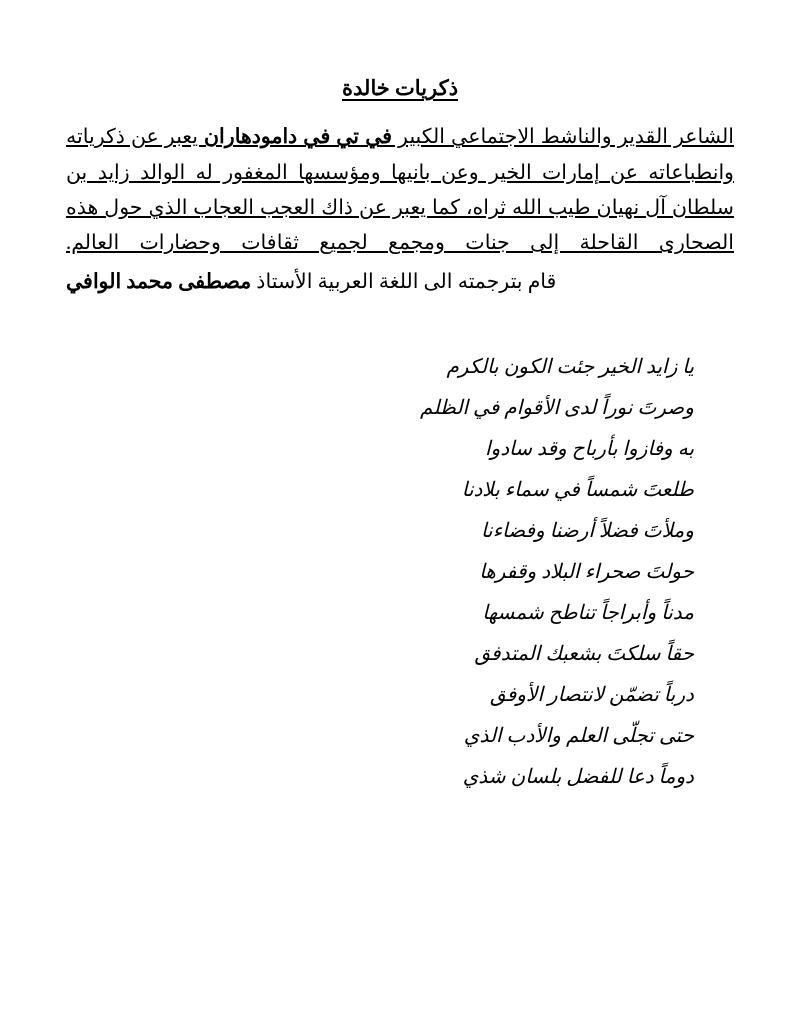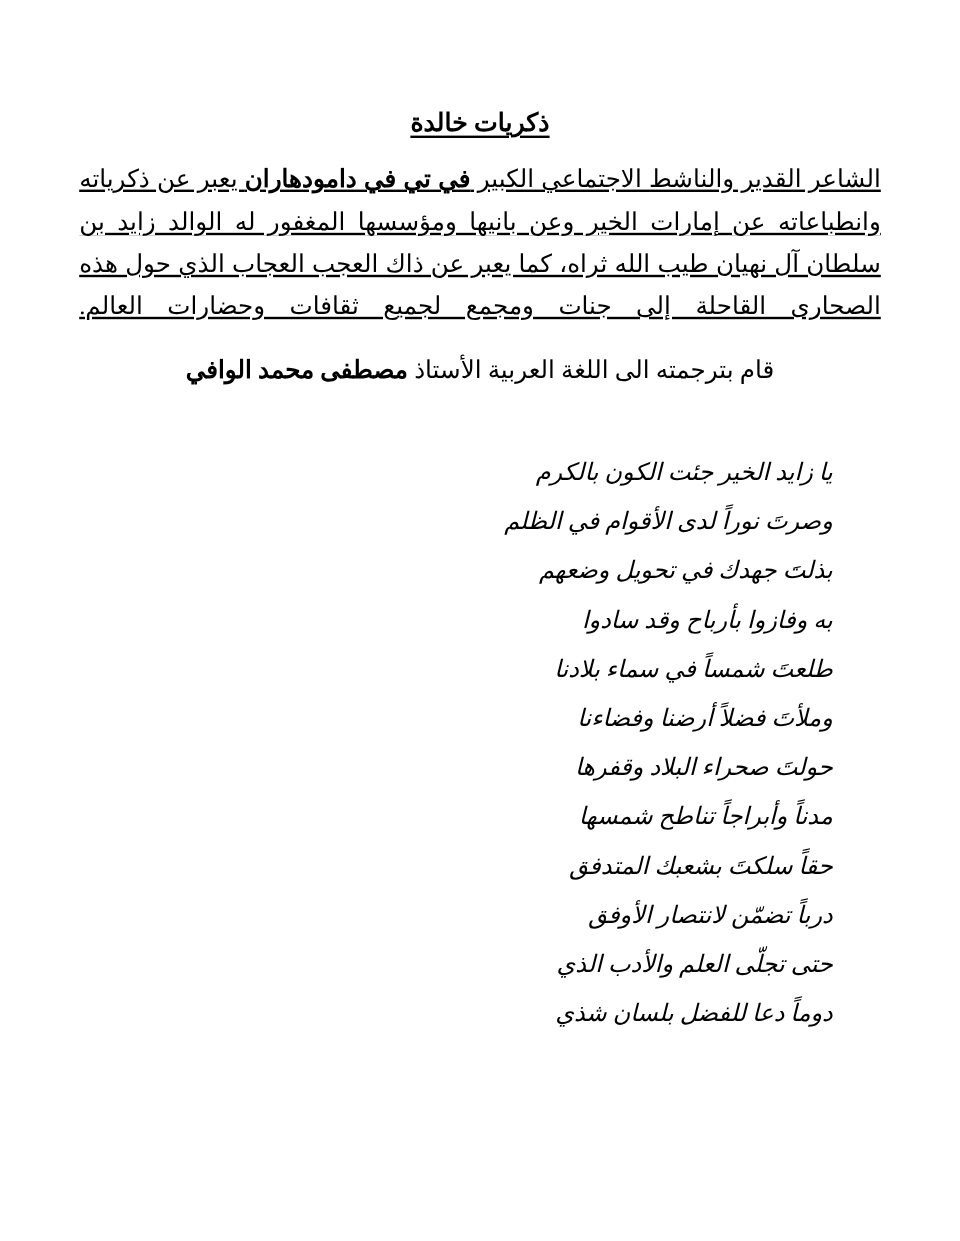--- a/index.html
+++ b/index.html
@@ -22,45 +22,45 @@
     background: #ffffff;
     position: relative;
   }
   .doc-title {
     text-align: center;
     font-weight: bold;
     font-size: 21px;
     line-height: 1.4;
     text-decoration: underline;
     text-underline-offset: 4px;
-    margin: 14px 0 16px 0;
+    margin: 0 0 16px 0;
     direction: rtl;
   }
   .intro {
     direction: rtl;
     text-align: justify;
     text-align-last: justify;
     font-size: 20.5px;
     line-height: 1.72;
     margin: 0;
     letter-spacing: 0;
     text-decoration: underline;
   }
   .intro p {
     margin: 0;
   }
   .intro .b {
     font-weight: bold;
   }
   .translator {
     direction: rtl;
-    text-align: center;
+    text-align: left;
     font-size: 20.5px;
     line-height: 1.72;
-    margin: 18px 0 0 0;
+    margin: 4px 0 0 0;
   }
   .translator .b {
     font-weight: bold;
   }
   .poem {
     margin-top: 56px;
     direction: rtl;
   }
   .poem-line {
     font-size: 20px;
@@ -83,21 +83,20 @@
 
   <div class="intro">
     <p id="intro-text"><span>الشاعر القدير والناشط الاجتماعي الكبير </span><span class="b">في تي في دامودهاران</span><span> يعبر عن ذكرياته وانطباعاته عن إمارات الخير وعن بانيها ومؤسسها المغفور له الوالد زايد بن سلطان آل نهيان طيب الله ثراه، كما يعبر عن ذاك العجب العجاب الذي حول هذه الصحارى القاحلة إلى جنات ومجمع لجميع ثقافات وحضارات العالم.</span></p>
   </div>
 
   <div class="translator" id="translator-text"><span>قام بترجمته الى اللغة العربية الأستاذ </span><span class="b">مصطفى محمد الوافي</span></div>
 
   <div class="poem" id="poem-body">
       <div class="poem-line">يا زايد الخير جئت الكون بالكرم</div>
       <div class="poem-line">وصرتَ نوراً لدى الأقوام في الظلم</div>
-      <div class="poem-line">بذلتَ جهدك في تحويل وضعهم</div>
       <div class="poem-line">به وفازوا بأرباح وقد سادوا</div>
       <div class="poem-line">طلعتَ شمساً في سماء بلادنا</div>
       <div class="poem-line">وملأتَ فضلاً أرضنا وفضاءنا</div>
       <div class="poem-line">حولتَ صحراء البلاد وقفرها</div>
       <div class="poem-line">مدناً وأبراجاً تناطح شمسها</div>
       <div class="poem-line">حقاً سلكتَ بشعبك المتدفق</div>
       <div class="poem-line">درباً تضمّن لانتصار الأوفق</div>
       <div class="poem-line">حتى تجلّى العلم والأدب الذي</div>
       <div class="poem-line">دوماً دعا للفضل بلسان شذي</div>
     </div>

